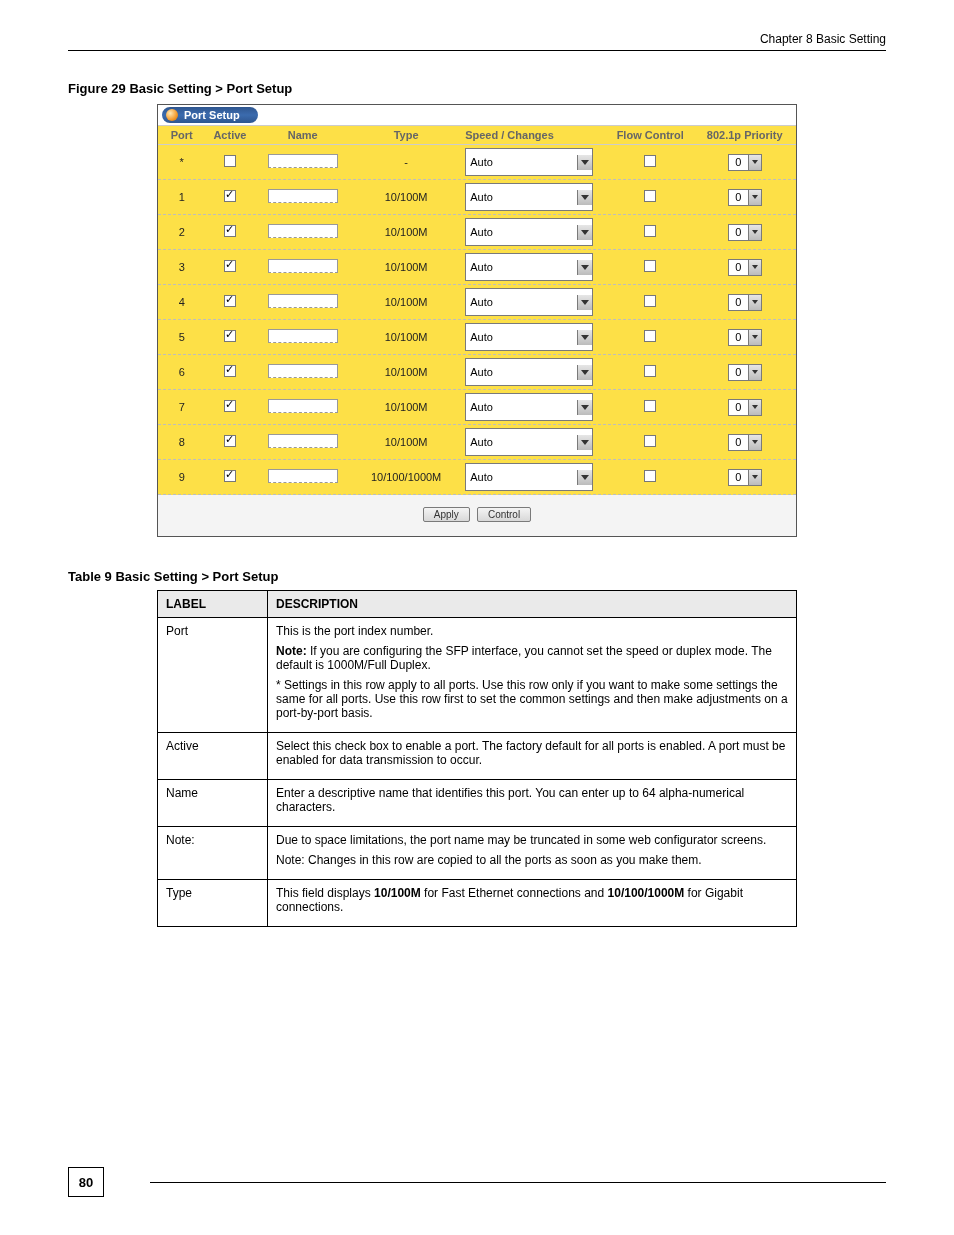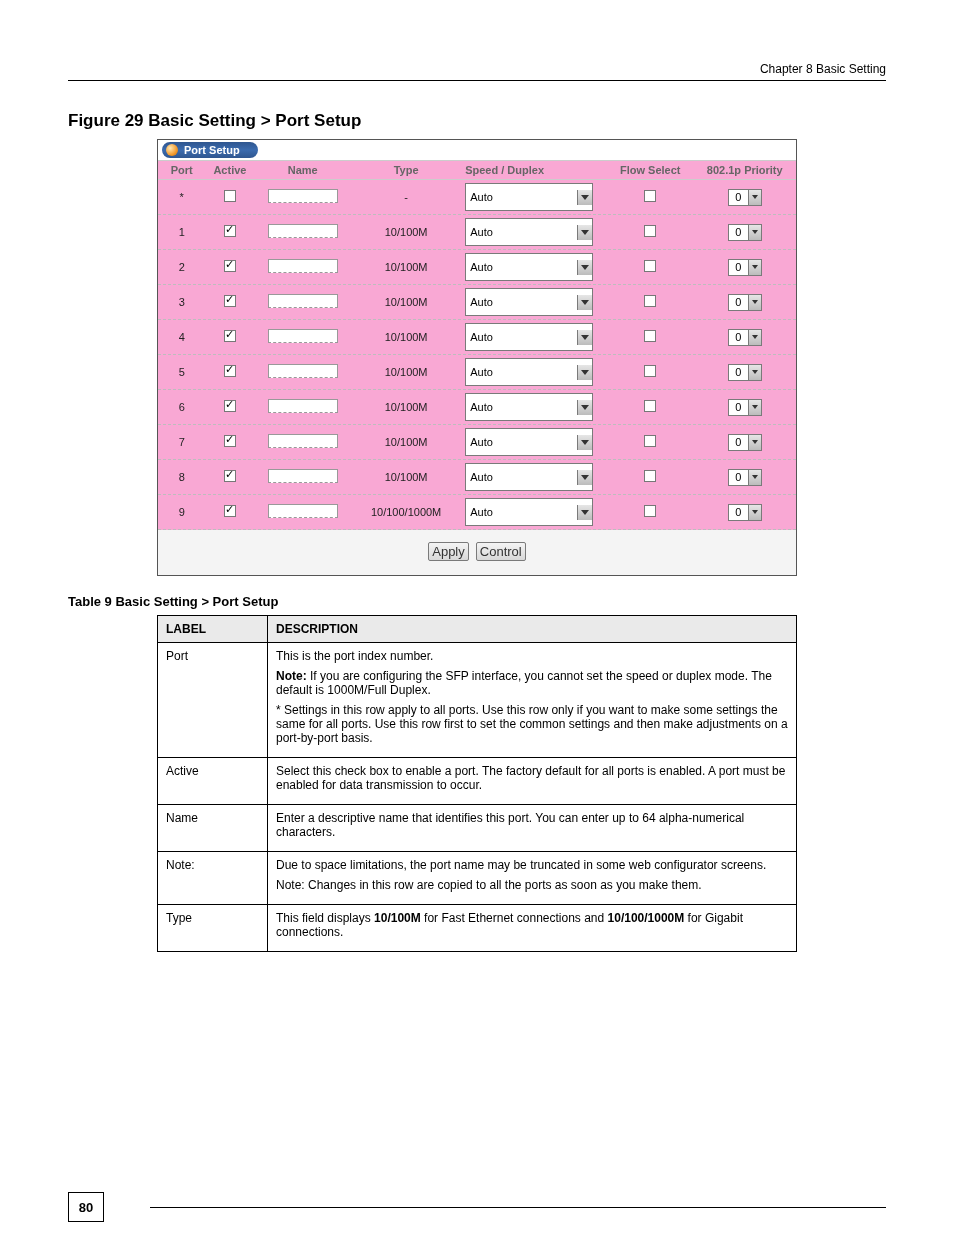--- a/index.html
+++ b/index.html
@@ -12,30 +12,30 @@
     background: #fff;
     width: 954px;
   }
   .page { padding: 32px 68px 20px 68px; }
   .header-row {
     display: flex;
     justify-content: space-between;
     align-items: baseline;
     margin-bottom: 4px;
   }
-  .chapter-label { font-size: 12px; color: #000; margin-top: 30px; }
+  .chapter-label { font-size: 12px; color: #000; }
   .hr { border-top: 1px solid #000; margin: 0 0 30px 0; }
-  .fig-caption { font-weight: bold; margin: 0 0 8px 0; font-size: 17px; }
+  .fig-caption { font-weight: bold; margin: 0 0 8px 0; font-size: 13px; }
 
   
   .screenshot {
     width: 640px;
     margin: 0 auto 18px auto;
     border: 1px solid #555;
-    background: #f9a8d4;
+    background: #fde047;
     font-family: Tahoma, Arial, sans-serif;
     font-size: 11px;
     color: #333;
   }
   .panel-title-wrap {
     display: flex;
     align-items: center;
     border-bottom: 1px solid #ccc;
     background: #fff;
     padding: 2px 4px;
@@ -93,24 +93,24 @@
   .txtin { display:inline-block; width:70px; height:14px; border:1px solid #999; background:#fff; border-bottom:1px dashed #999; }
   .sel { display:flex; align-items:center; width:128px; height:28px; border:1px solid #7a7a7a; background:#fff; }
   .sel .selval { flex:1; padding:0 4px; color:#000; font-size:11px; }
   .sel .selbtn { width:15px; height:15px; background:linear-gradient(#e6e6e6,#bcbcbc); border-left:1px solid #7a7a7a; display:flex; align-items:center; justify-content:center; }
   .sel .selbtn::after { content:""; width:0; height:0; border-left:4px solid transparent; border-right:4px solid transparent; border-top:5px solid #333; }
   .psel { display:inline-flex; align-items:center; width:34px; height:17px; border:1px solid #7a7a7a; background:#fff; }
   .psel .selval { flex:1; padding:0 3px; color:#000; font-size:11px; }
   .psel .selbtn { width:13px; height:15px; background:linear-gradient(#e6e6e6,#bcbcbc); border-left:1px solid #7a7a7a; display:flex; align-items:center; justify-content:center; }
   .psel .selbtn::after { content:""; width:0; height:0; border-left:3px solid transparent; border-right:3px solid transparent; border-top:4px solid #333; }
   .btnrow { text-align: center; padding: 12px 0 14px 0; background: #f4f4f4; }
-  .winbtn { font-size:13px; padding:1px 3px; border:1px solid #7a7a7a; background:linear-gradient(#f4f4f4,#d8d8d8); border-radius:2px; margin:0 2px; cursor:default; display:inline-block; }
+  .winbtn { font-size:10px; padding:1px 10px; border:1px solid #7a7a7a; background:linear-gradient(#f4f4f4,#d8d8d8); border-radius:2px; margin:0 2px; cursor:default; display:inline-block; }
 
   .body-text { margin: 12px 0 8px 0; }
-  .desc-table-caption { font-weight: bold; margin: 18px 0 6px 0; }
+  .desc-table-caption { font-weight: bold; margin: 32px 0 6px 0; }
 
   
   .dtbl { width: 640px; margin: 0 auto; border-collapse: collapse; font-size: 12px; }
   .dtbl th, .dtbl td { border: 1px solid #000; padding: 6px 8px; vertical-align: top; text-align: left; }
   .dtbl th { background: #eaeaea; font-weight: bold; }
   .dtbl td.label { width: 110px; }
   .dtbl td p { margin: 0 0 6px 0; }
   .dtbl .bold { font-weight: bold; }
 
   .footer {
@@ -146,22 +146,22 @@
         <span class="panel-bullet"></span>
         <span>Port Setup</span>
       </span>
     </div>
     <div class="ps-table">
       <div class="ps-head-row">
         <div class="ps-port">Port</div>
         <div class="ps-active">Active</div>
         <div class="ps-name">Name</div>
         <div class="ps-type">Type</div>
-        <div class="ps-speed">Speed / Duplex</div>
-        <div class="ps-flow">Flow Select</div>
+        <div class="ps-speed">Speed / Changes</div>
+        <div class="ps-flow">Flow Control</div>
         <div class="ps-prio">802.1p Priority</div>
       </div>
       <div id="ps-rows">
           <div class="ps-row">
             <div class="ps-port">*</div>
             <div class="ps-active"><span class="chk "></span></div>
             <div class="ps-name"><span class="txtin"></span></div>
             <div class="ps-type">-</div>
             <div class="ps-speed">
               <span class="sel">

